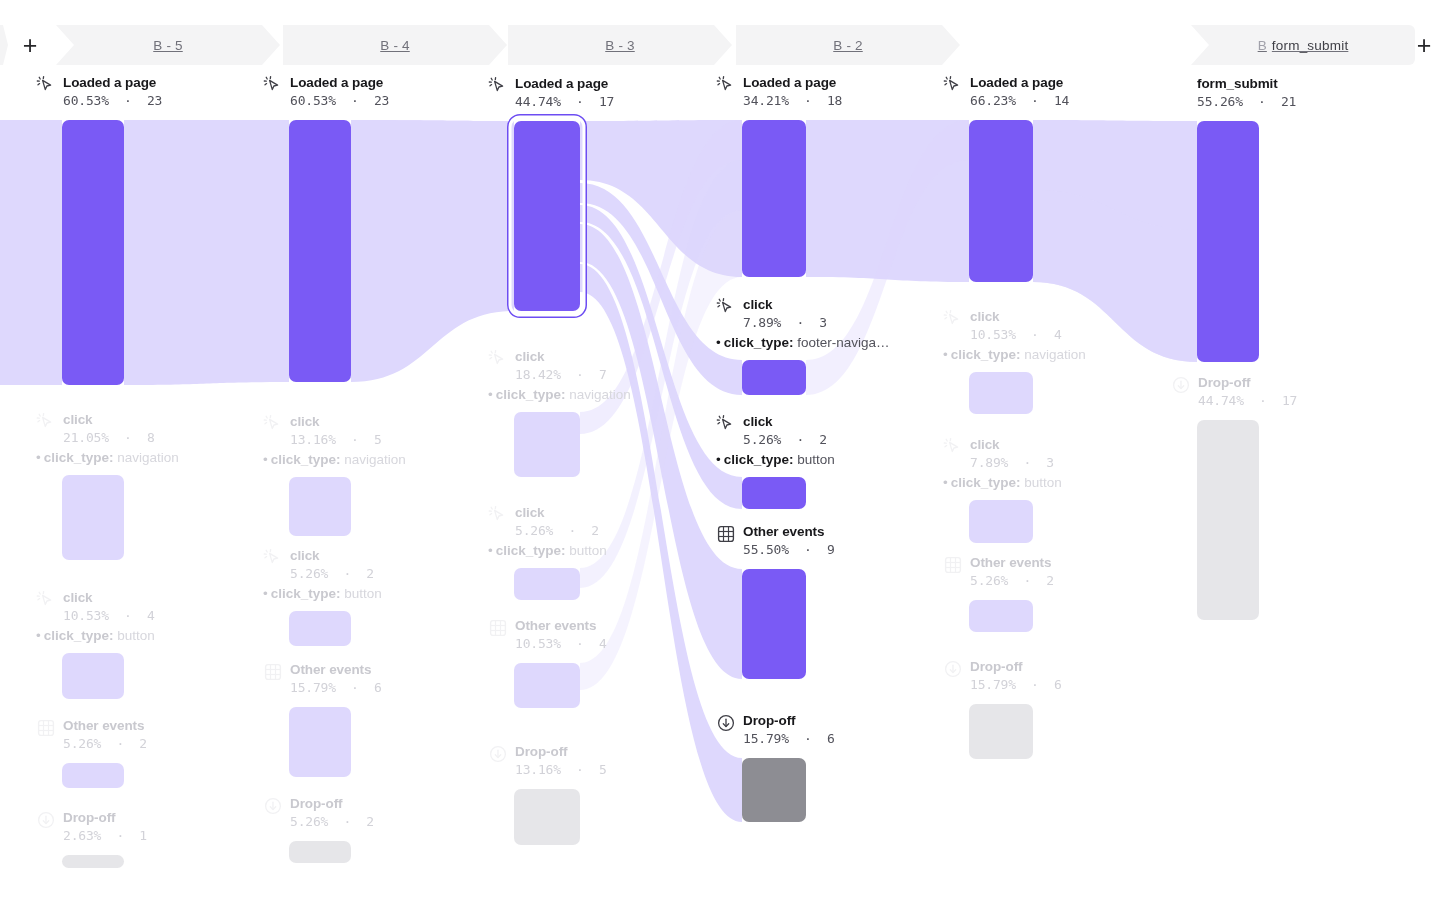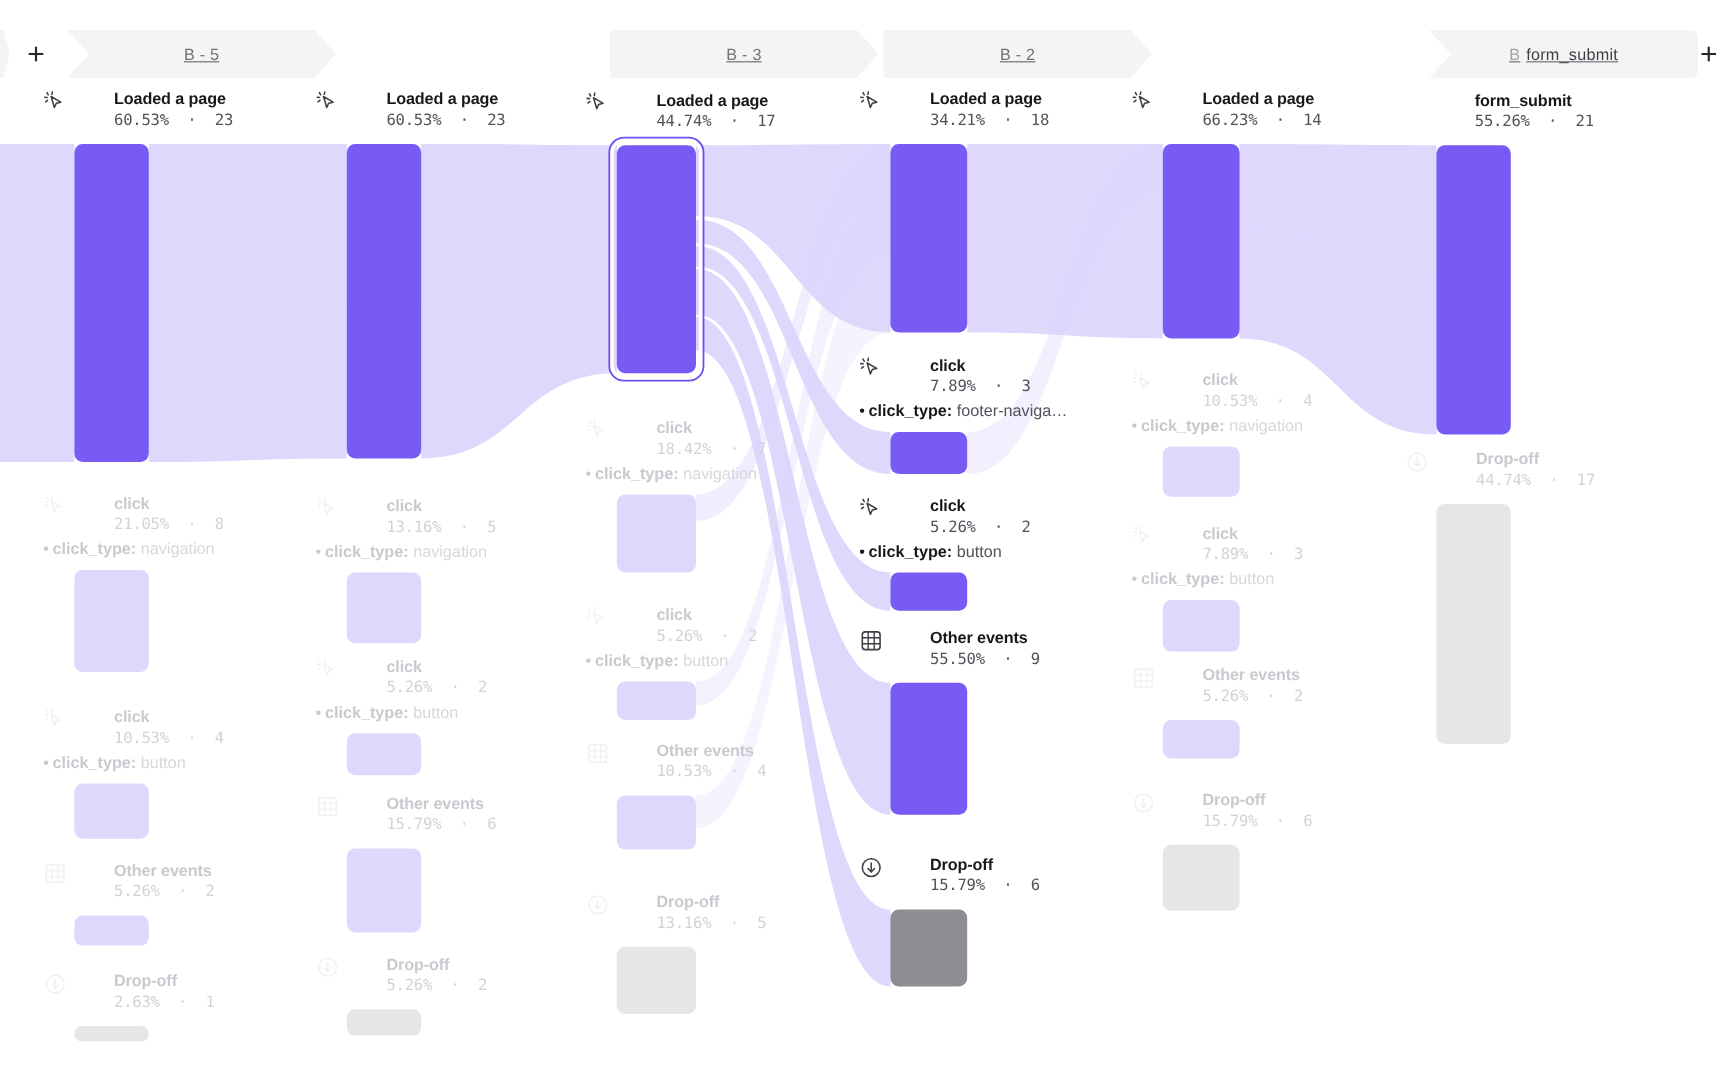--- a/index.html
+++ b/index.html
@@ -37,21 +37,21 @@
     clip-path: polygon(0 0, calc(100% - 5px) 0, 100% 50%, calc(100% - 5px) 100%, 0 100%);
   }
 
   
   #sankey { position: absolute; left: 0; top: 0; width: 1440px; height: 906px; }
 
   
   .lbl { position: absolute; }
   .lblrow { display: flex; align-items: flex-start; gap: 7px; }
   .ico { width: 20px; height: 20px; flex: 0 0 20px; margin-top: 1px; }
-  .ltxt { display: flex; flex-direction: column; margin-left: 32px; }
+  .ltxt { display: flex; flex-direction: column; }
   .ltitle { font-size: 13.5px; font-weight: bold; color: #18181b; line-height: 17px; letter-spacing: -.1px; white-space: nowrap; }
   .lstat { font-family: "DejaVu Sans Mono", monospace; font-size: 13px; color: #52525b; line-height: 20px; white-space: nowrap; letter-spacing: -.2px; }
   .lprop { font-size: 13.5px; color: #52525b; line-height: 19px; white-space: nowrap; margin-top: 0px; }
   .lprop b { color: #18181b; font-weight: bold; }
   .lprop .dot { color: #18181b; margin-right: 3px; }
   .lbl.dim .ltitle { color: #c9c9cf; }
   .lbl.dim .lstat { color: #d2d2d8; }
   .lbl.dim .lprop { color: #d7d7dd; }
   .lbl.dim .lprop b, .lbl.dim .lprop .dot { color: #c9c9cf; }
   .lbl.dim .ico { opacity: .32; }
@@ -135,20 +135,23 @@
       </g>
 </svg>
 
 <div class="edge-stub"></div>
 <div class="plus" style="left:10px">+</div>
 <div class="plus" style="left:1404px">+</div>
 <div class="tabbar" id="tabbar">
       <div class="tab first" style="left: 56px; width: 224px;">
         <span class="tl">B - 5</span>
       </div>
+      <div class="tab" style="left: 283px; width: 224px;">
+        <span class="tl">B - 4</span>
+      </div>
       <div class="tab" style="left: 508px; width: 224px;">
         <span class="tl">B - 3</span>
       </div>
       <div class="tab" style="left: 736px; width: 224px;">
         <span class="tl">B - 2</span>
       </div>
       <div class="tab last" style="left: 1191px; width: 224px;">
         <span class="tl"><span class="tpre">B</span><span class="tmain">form_submit</span></span>
       </div>
     </div>

